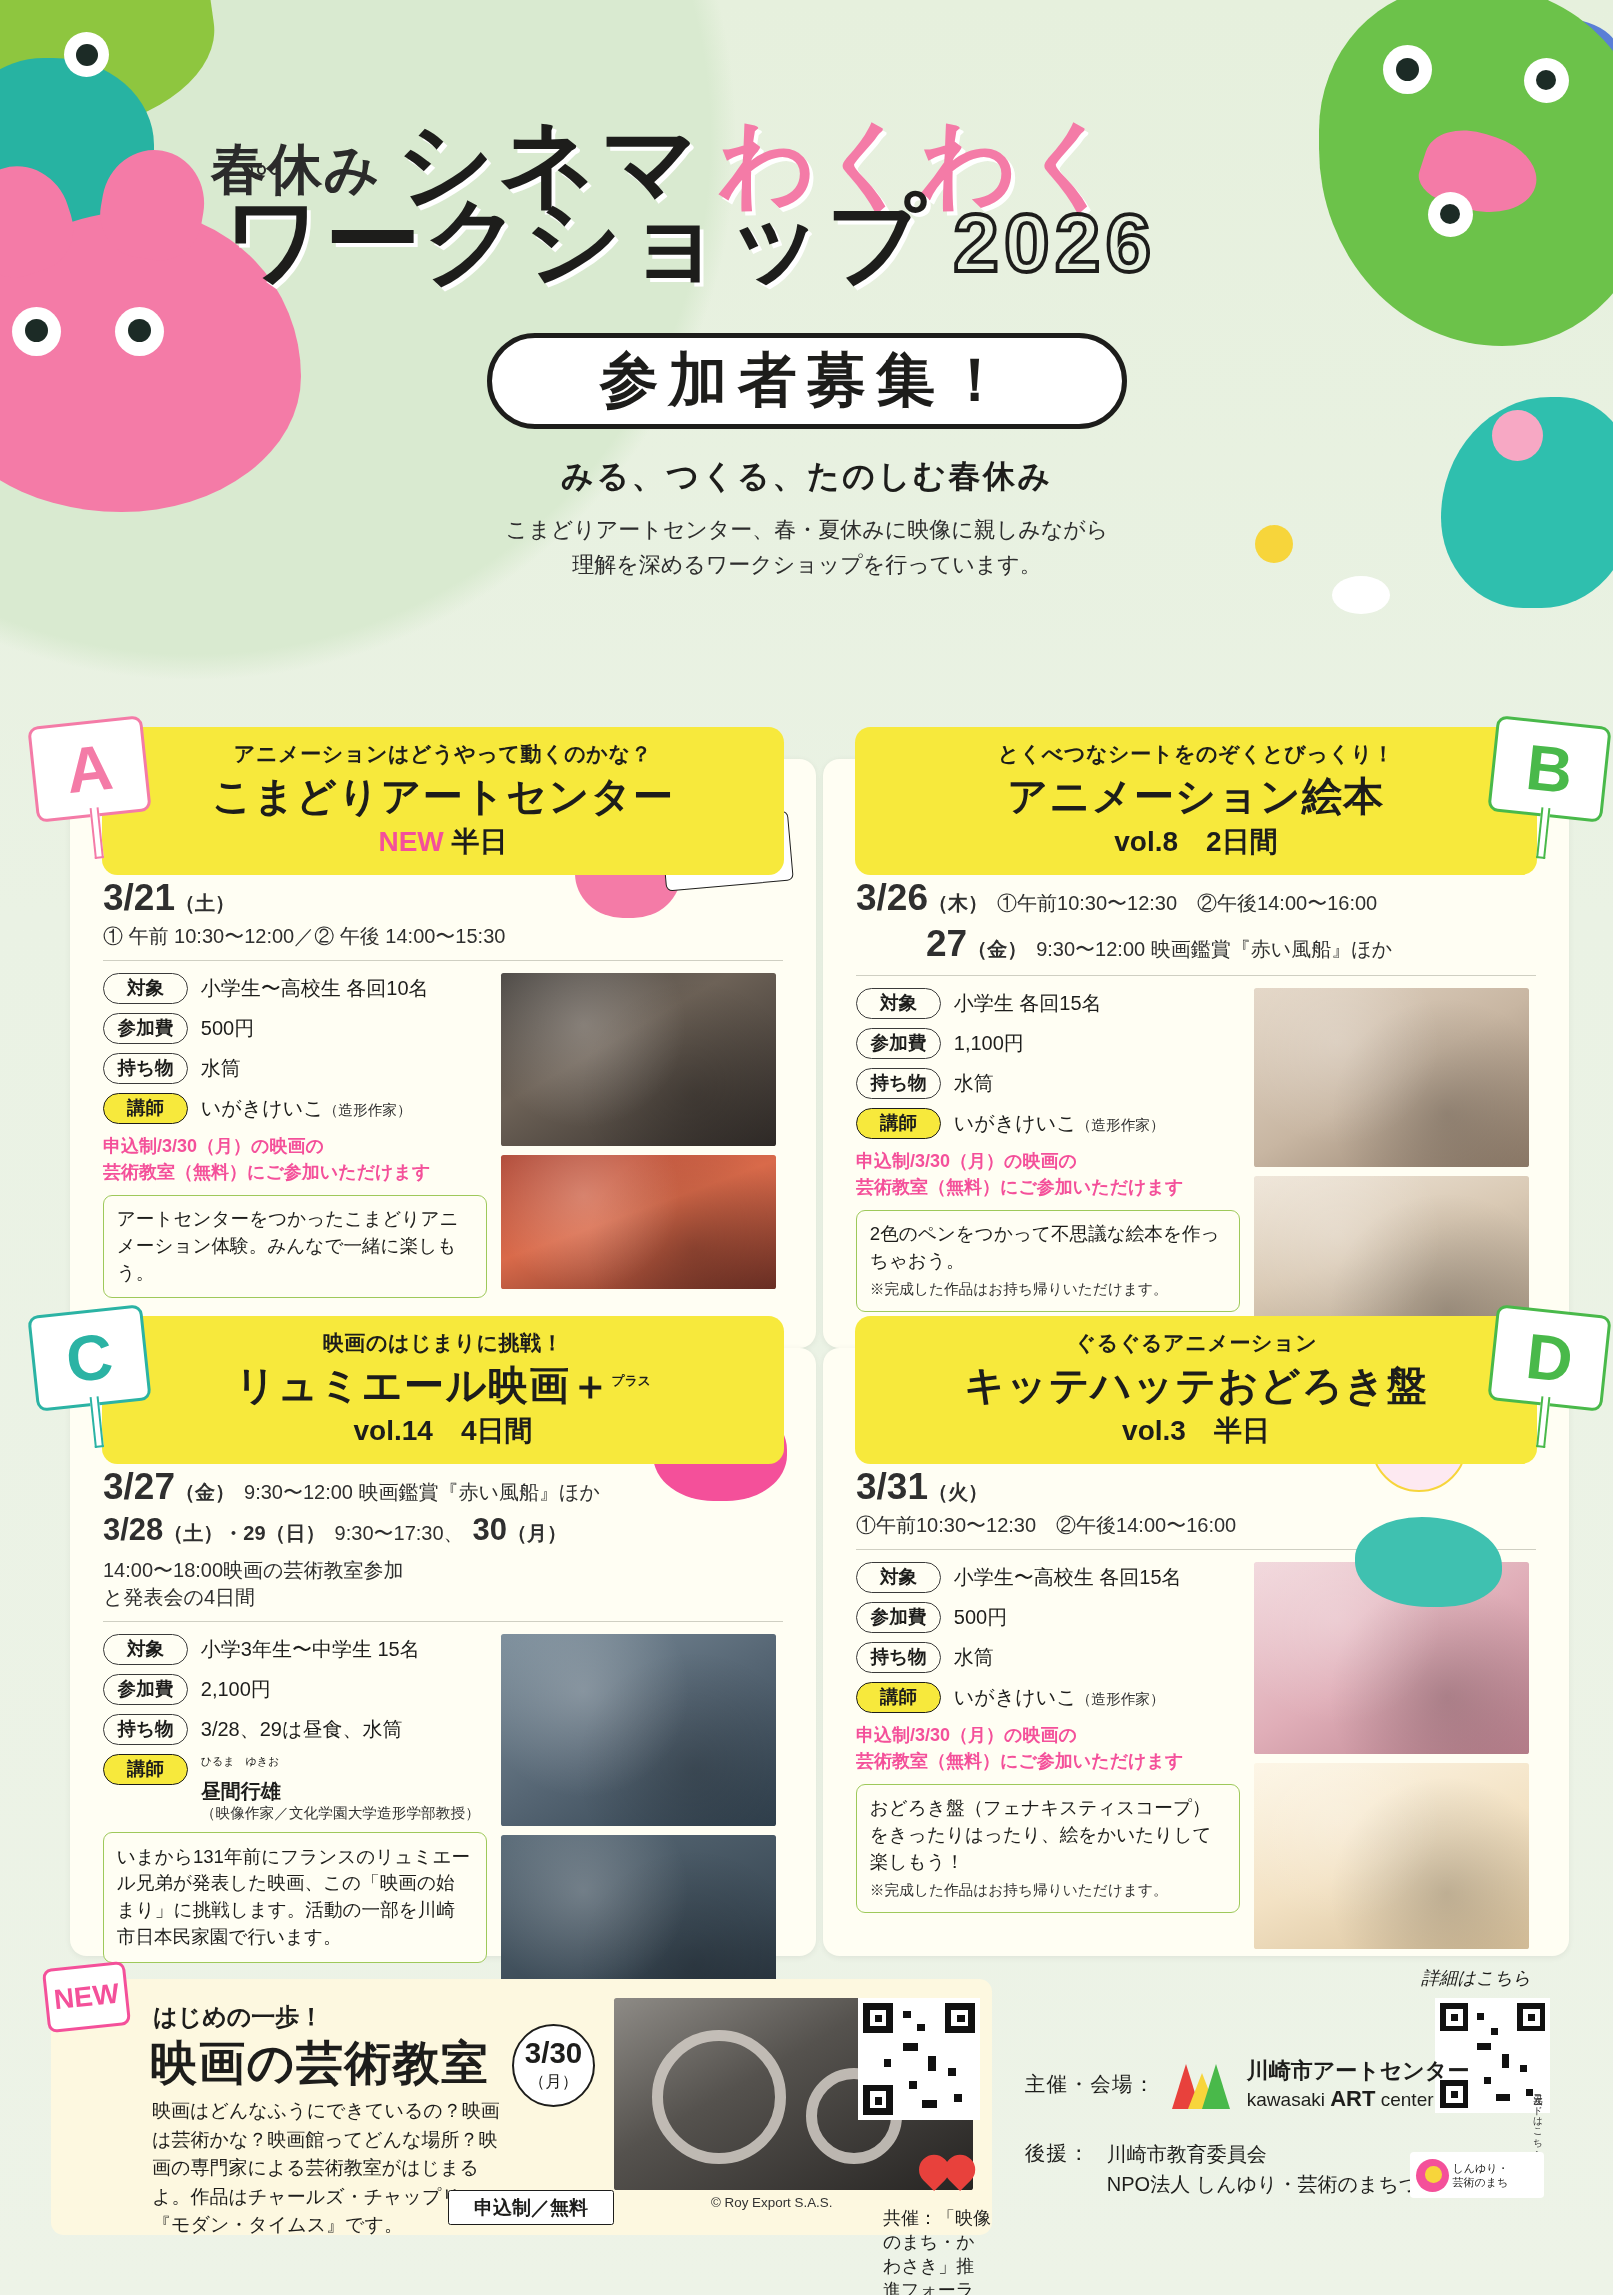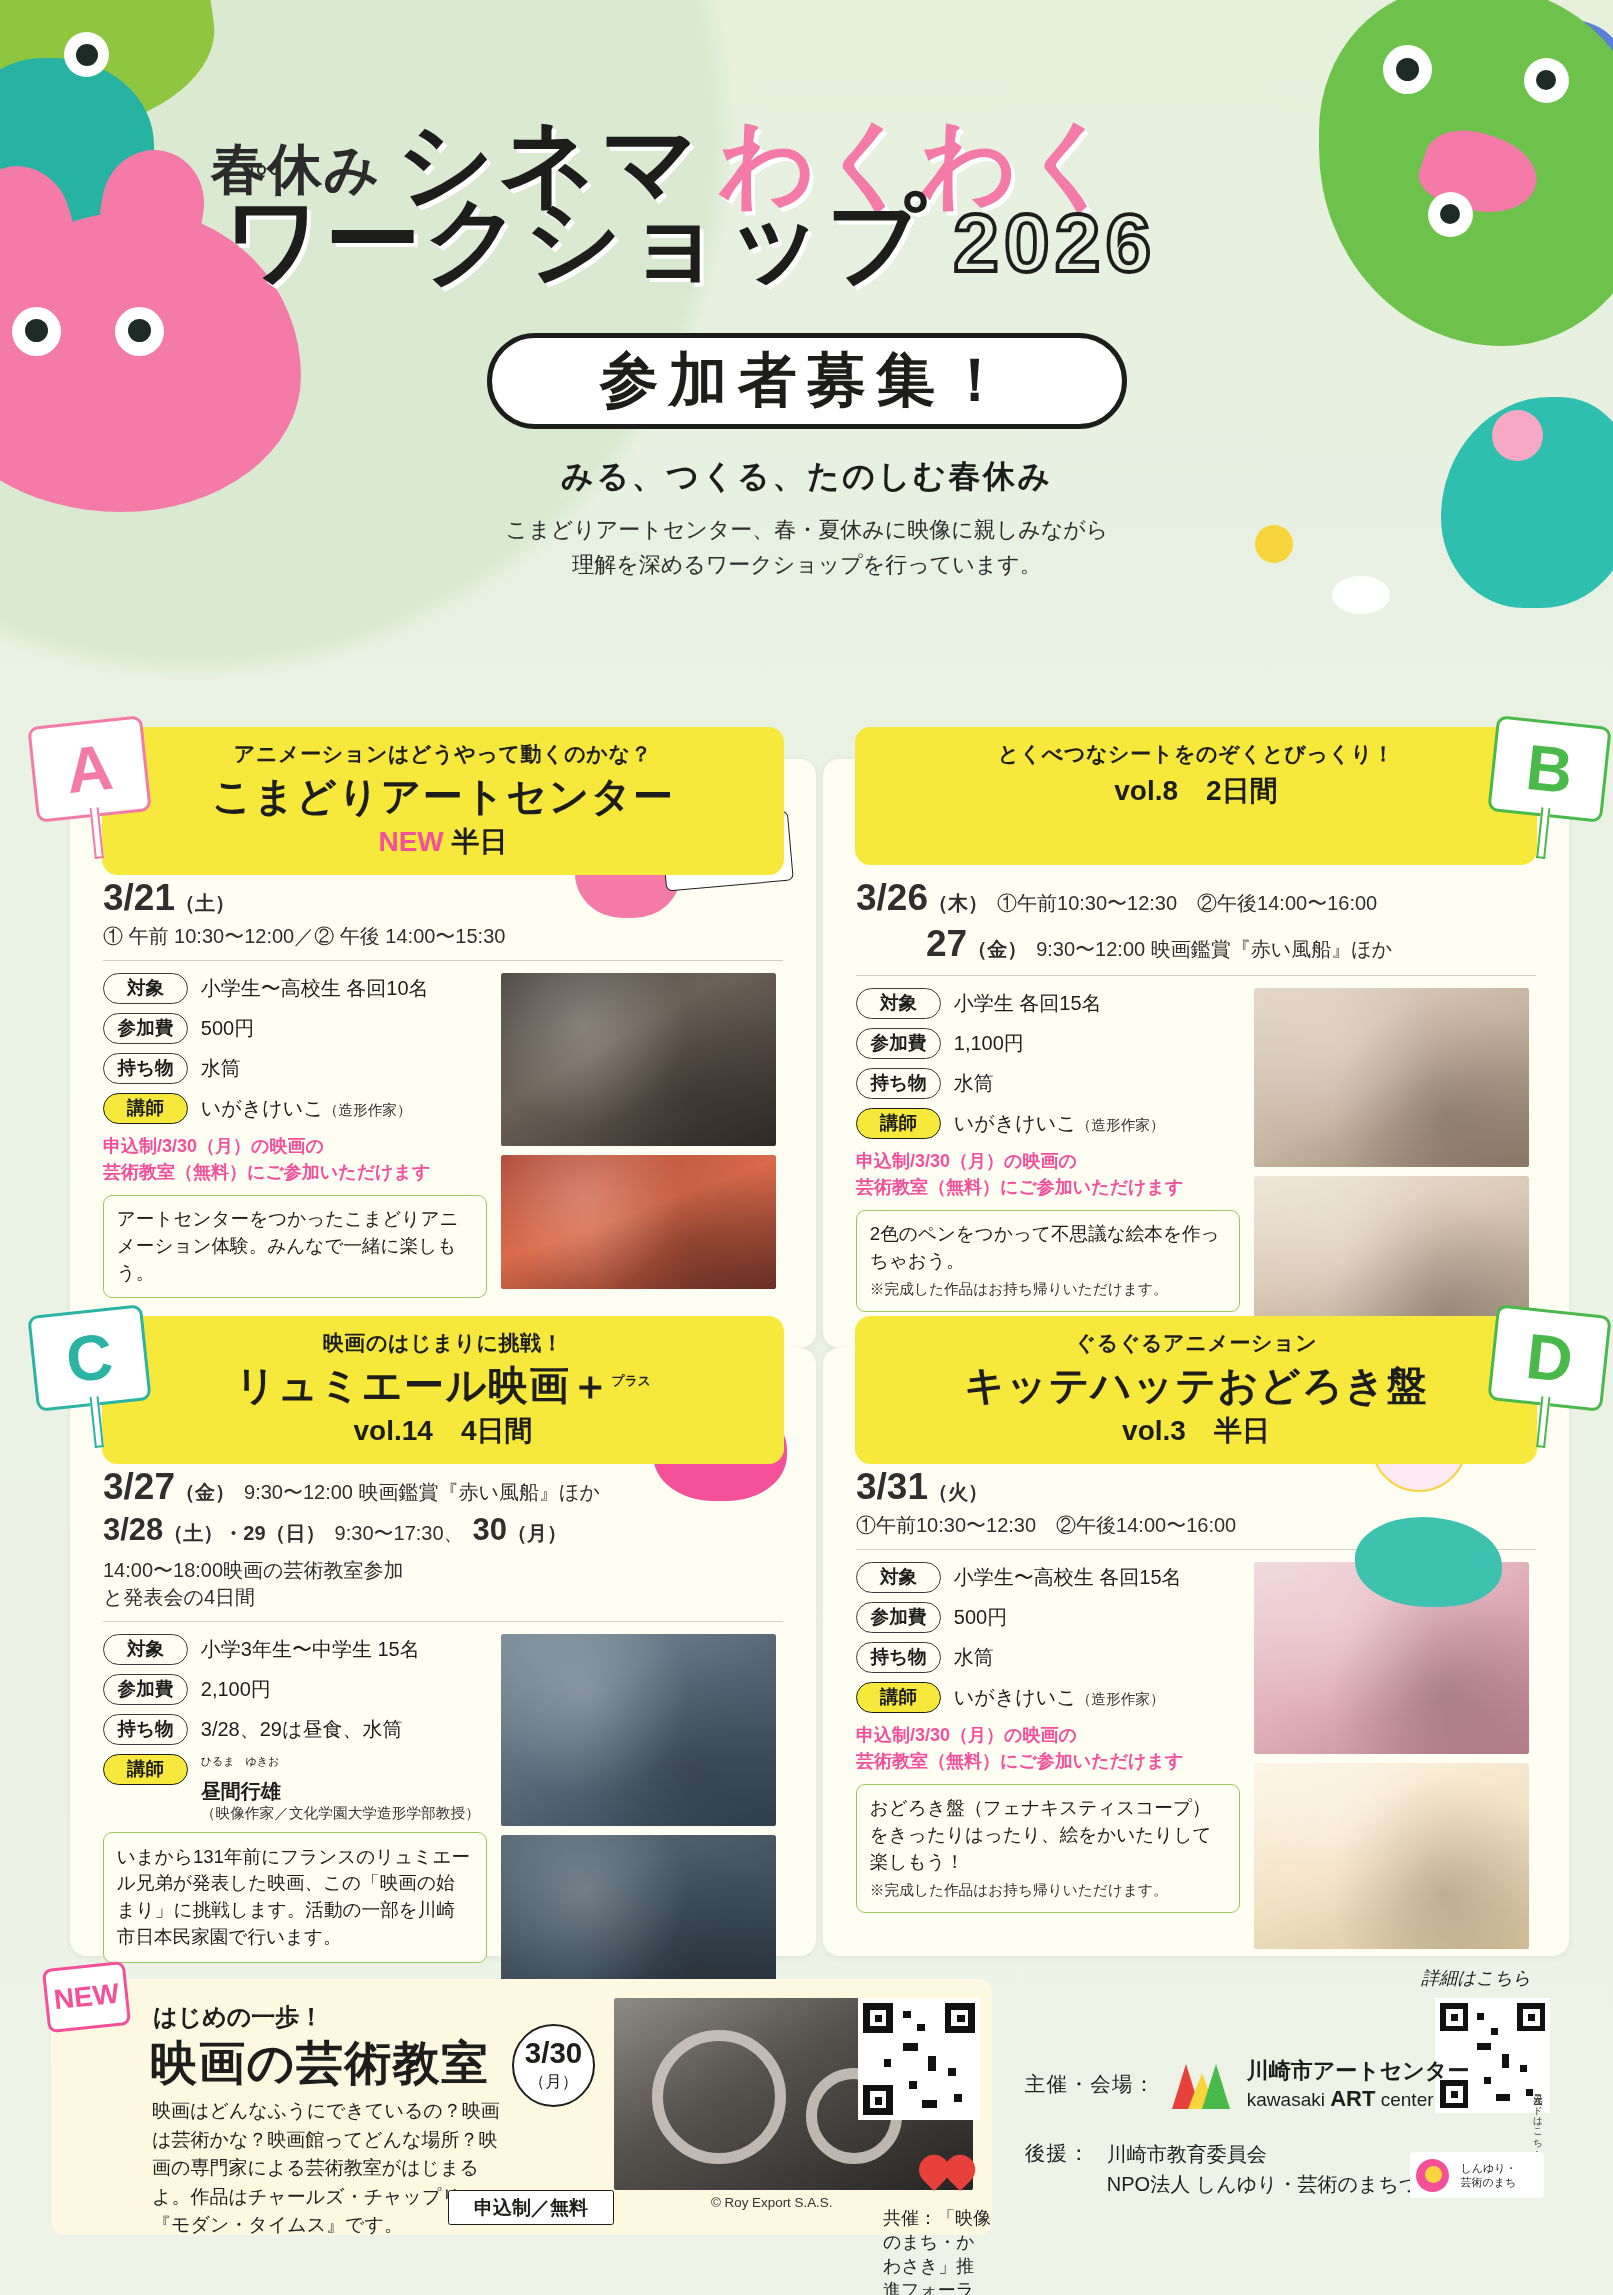--- a/index.html
+++ b/index.html
@@ -268,21 +268,21 @@
   .kac-logo { width:58px; height:50px; position:relative; }
   .kac-logo i { position:absolute; bottom:0; width:0; height:0; border-left:14px solid transparent; border-right:14px solid transparent; }
   .kac-logo i.a { border-bottom:45px solid #e8413c; left:0; }
   .kac-logo i.b { border-bottom:36px solid #f7d53b; left:15.4px; }
   .kac-logo i.c { border-bottom:45px solid #49b94a; left:29.5px; }
   .kac-text .l1 { font-size:22px; color:#1d1d1b; font-weight:bold; }
   .kac-text .l2 { font-size:19px; color:#1d1d1b; }
   .kac-text .l2 b { font-size:22px; }
   .support-row { position:absolute; left:12.8px; top:160px; display:flex; gap:16.6px; }
   .support-text { font-size:20px; color:#1d1d1b; line-height:1.5; }
-  .shinyuri-logo { position:absolute; right:19px; top:173px; width:134px; height:46px; background:#ffffff; border-radius:3.8px; display:flex; align-items:center; gap:11px; padding:3.8px 6.4px; }
+  .shinyuri-logo { position:absolute; right:19px; top:173px; width:134px; height:46px; background:#ffffff; border-radius:3.8px; display:flex; align-items:center; gap:3px; padding:3.8px 6.4px; }
   .shinyuri-logo .mark { width:33px; height:33px; background:#f4509a; border-radius:50%; position:relative; }
   .shinyuri-logo .mark::after { content:""; position:absolute; left:9px; top:7.7px; width:16.6px; height:16.6px; background:#f7d53b; border-radius:50%; }
   .shinyuri-logo .t { font-size:11px; color:#1d1d1b; line-height:1.3; }
 
   
   .bear { position:absolute; left:563px; top:800px; width:128px; height:122px; }
   .bear .body { position:absolute; left:11.5px; top:19px; width:106px; height:99px; background:#f47ba7; border-radius:50% 50% 45% 45%; }
   .bear .earb { position:absolute; width:37px; height:37px; background:#f47ba7; border-radius:50%; }
   .signboard {
     position:absolute; left:663px; top:816px; width:128px; height:70px; background:#fff;
@@ -415,20 +415,21 @@
     </div>
   </div>
 
   <div class="card" id="card-b">
     <div class="letter-tag green" style="right:-38px; top:-38px;">
       <span>B</span>
       <div class="stick"></div>
     </div>
     <div class="banner">
       <div class="kicker">とくべつなシートをのぞくとびっくり！</div>
+      <div class="name">アニメーション絵本</div>
       <div class="vol">vol.8　2日間</div>
     </div>
     <div class="card-body">
       <div class="dates">
         <div class="date-row">
           <span class="date-main">
             <span>3/26</span><span class="dow">（木）</span>
           </span>
           <span class="date-times">①午前10:30〜12:30　②午後14:00〜16:00</span>
         </div>

